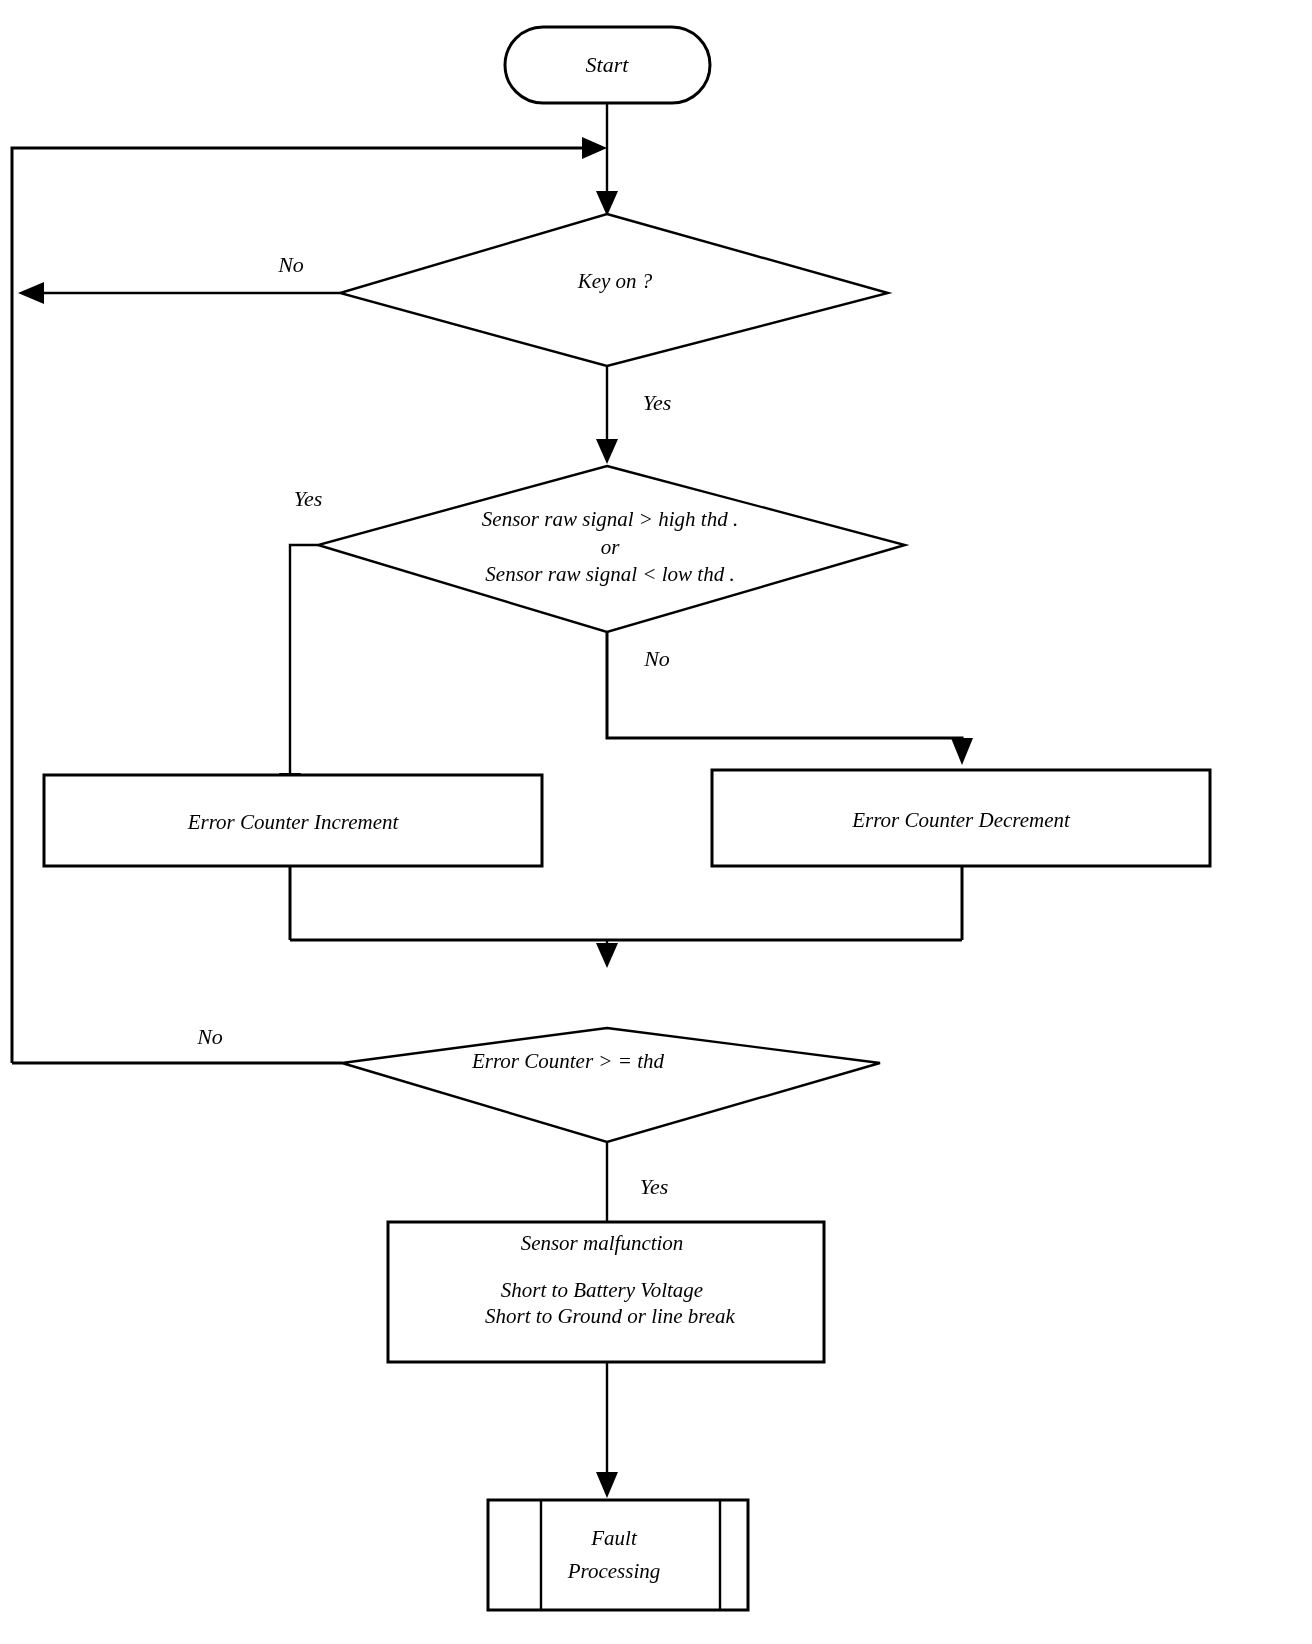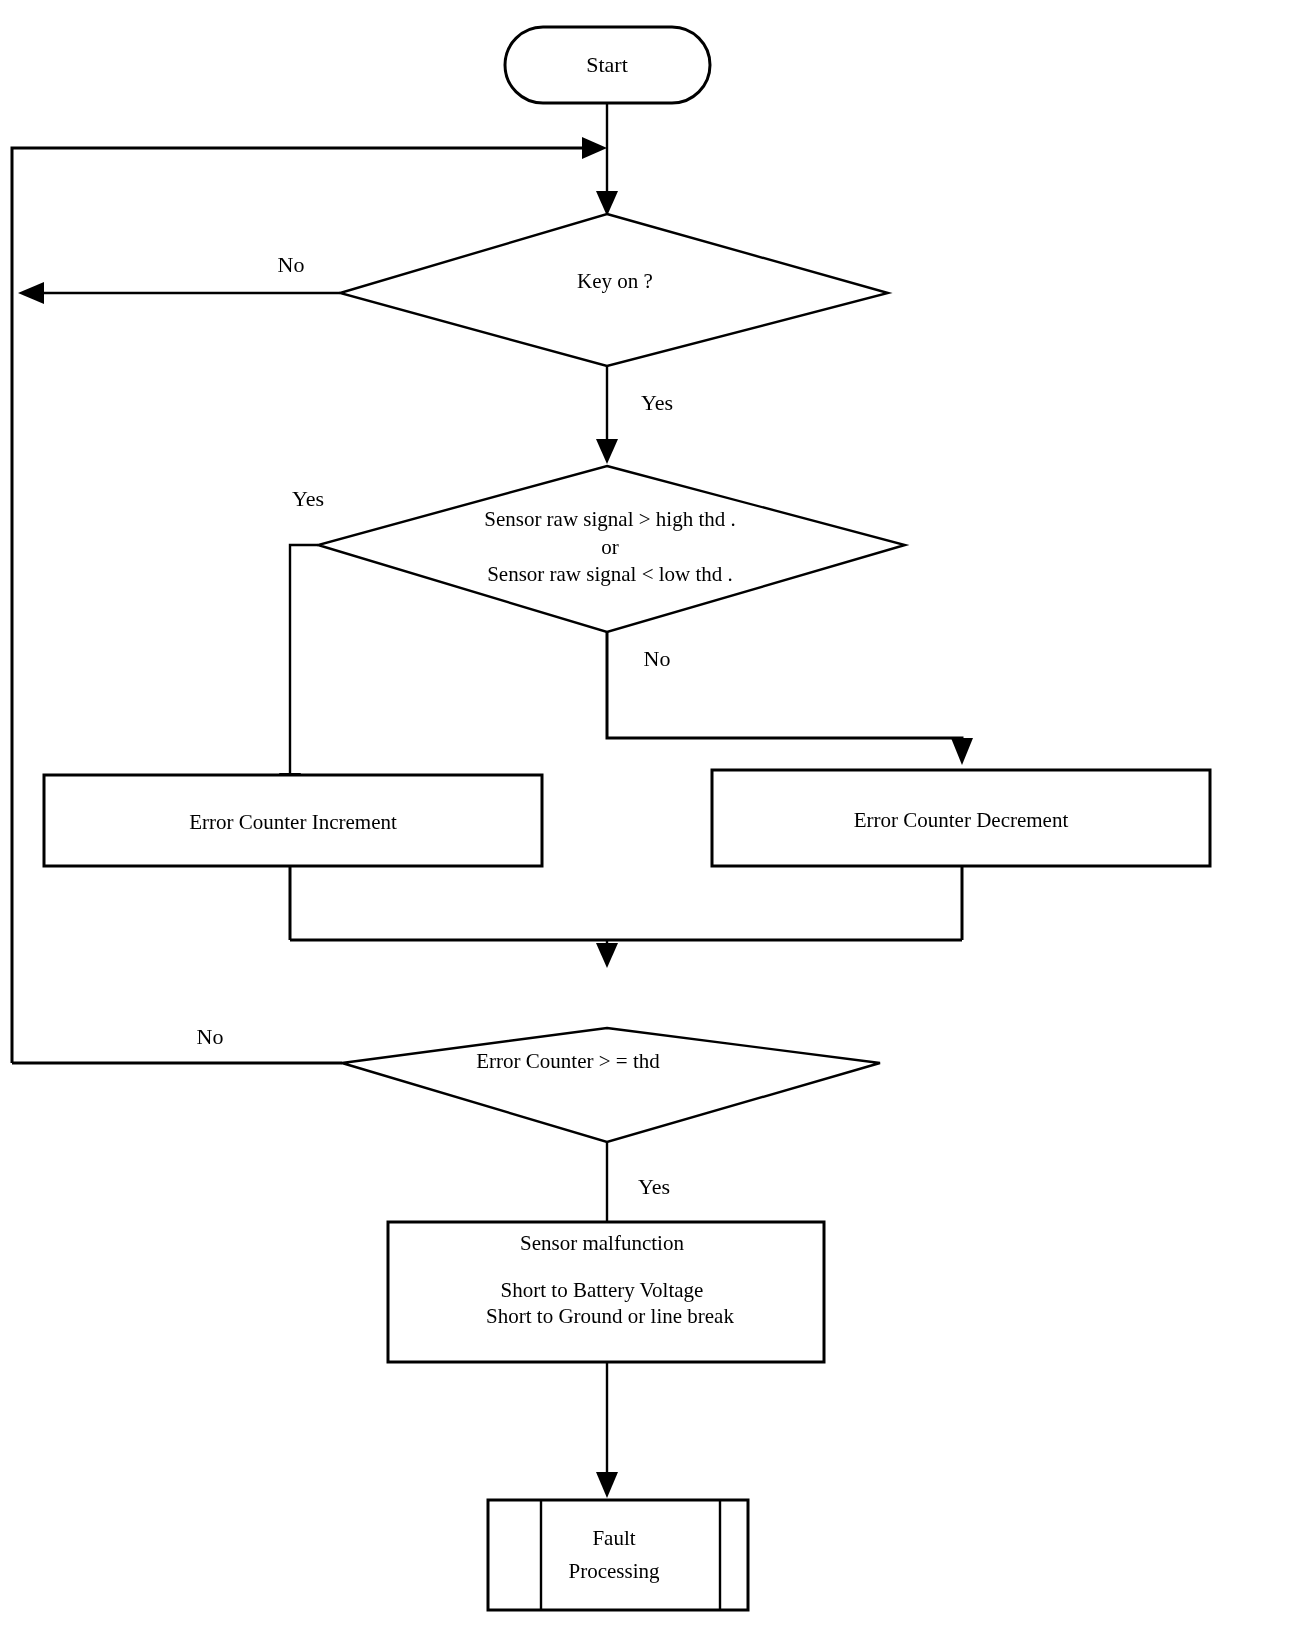--- a/index.html
+++ b/index.html
@@ -12,20 +12,21 @@
     width: 1312px;
     height: 1644px;
     font-family: "Liberation Serif", "DejaVu Serif", serif;
     color: #000000;
     overflow: hidden;
   }
   #flowchart-root {
     position: relative;
     width: 1312px;
     height: 1284px;
+    font-style: italic;
   }
   svg.flow-canvas {
     display: block;
     width: 1312px;
     height: 1644px;
   }
   .shape-outline {
     fill: #ffffff;
     stroke: #000000;
     stroke-width: 3;

